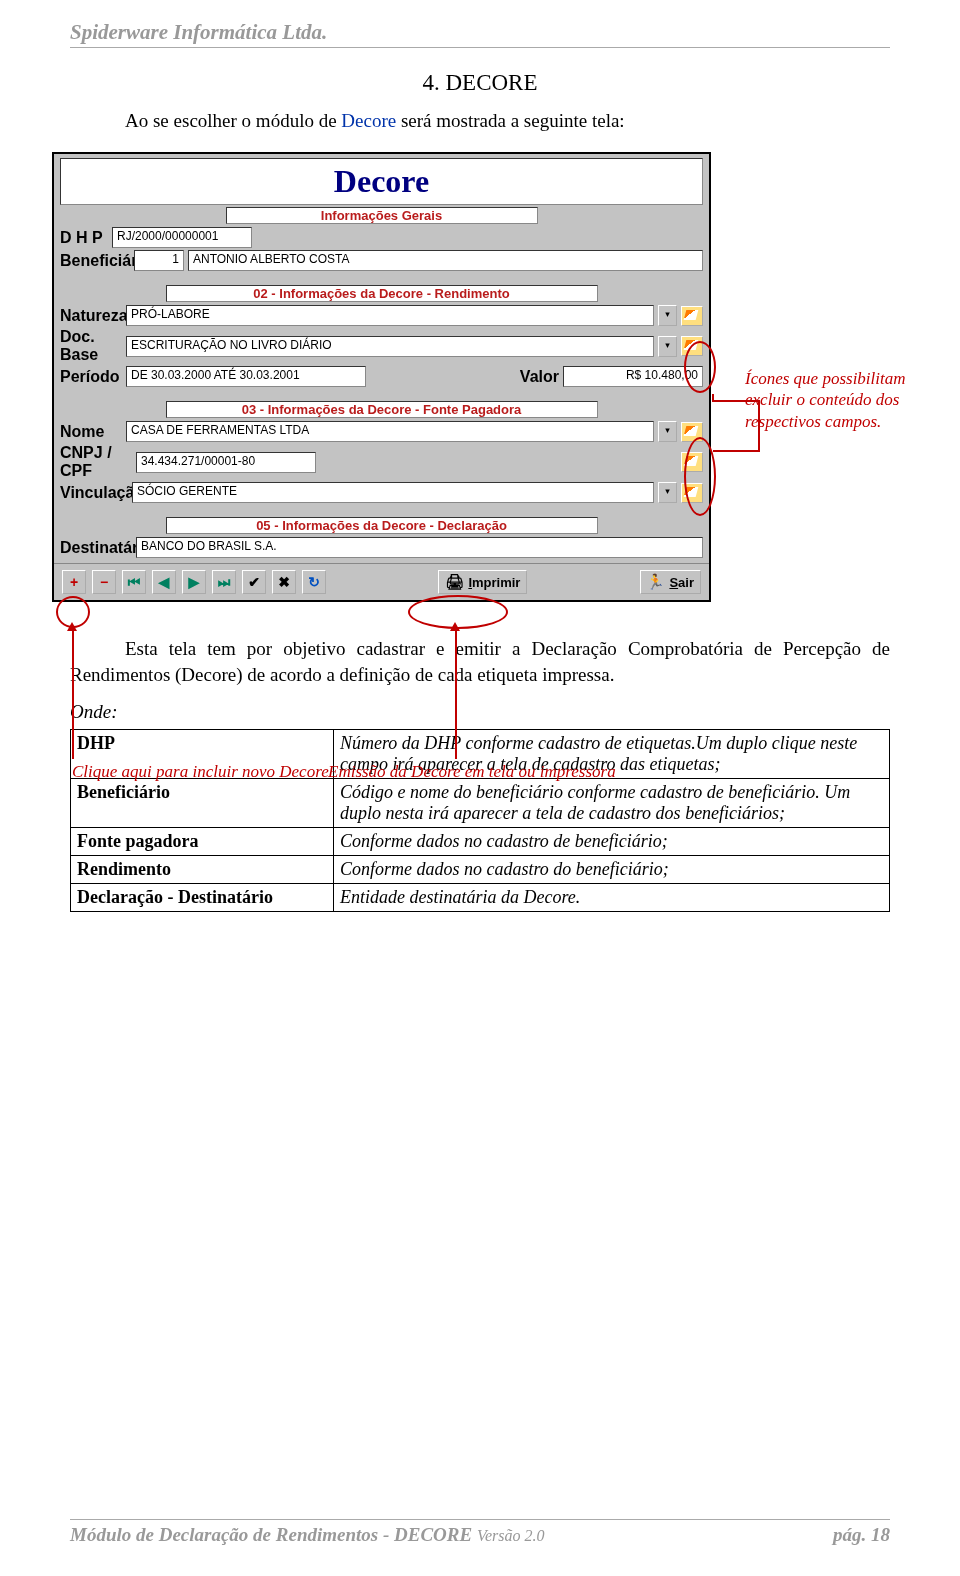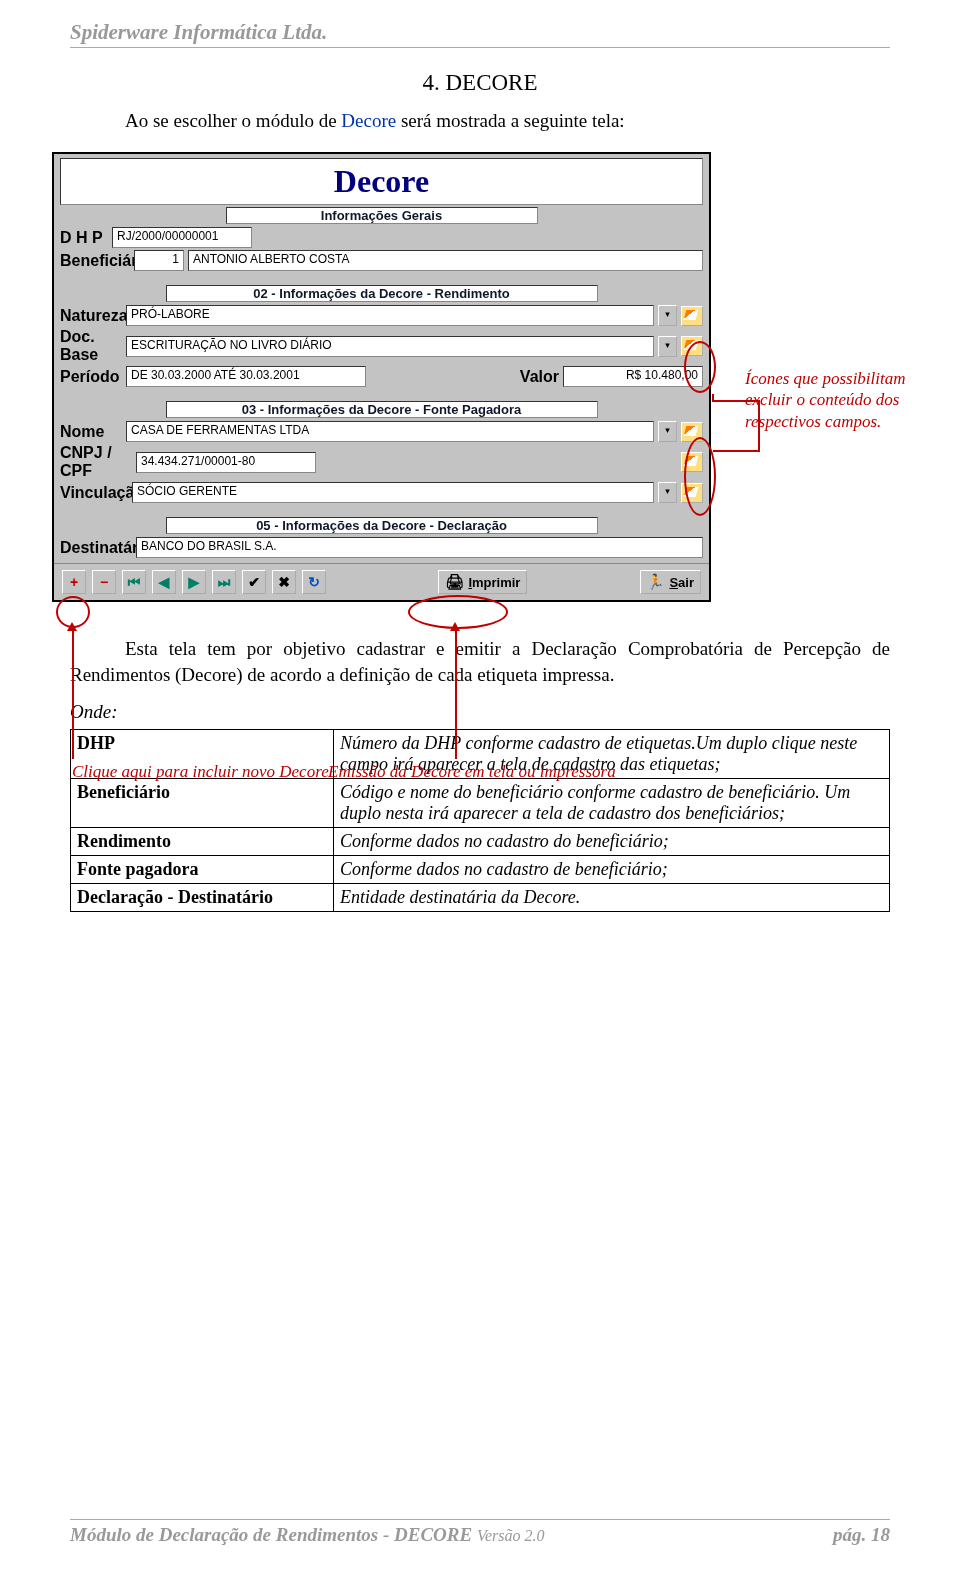--- a/index.html
+++ b/index.html
@@ -67,21 +67,21 @@
     padding:4px 0;
     text-align:center;
     font-family:'Times New Roman',serif;
     font-size:32px;
     font-weight:bold;
     color:#000080;
   }
   .group-label {
     background:#fff;border:1px inset #888;margin:2px auto;
     text-align:center;font-weight:bold;font-size:13px;
-    color:#0f172a;width:auto;
+    color:#b91c1c;width:auto;
   }
   .group-label.small { width:310px; }
   .group-label.med { width:430px;margin-top:13px; }
   .row { display:flex;align-items:center;padding:1px 6px;gap:4px; }
   .lbl { font-weight:bold;font-size:16px; }
   .field { background:#fff;border:1px inset #888;height:17px;padding:1px 4px;font-size:12px;overflow:hidden;white-space:nowrap; }
   .dropbtn { width:17px;height:19px;background:#c3c3c3;border:1px outset #fff;font-size:9px;line-height:17px;text-align:center; }
   .eraser { width:20px;height:18px;background:#ffdf7f;border:1px outset #fff;position:relative; }
   .eraser::before{content:"";position:absolute;left:3px;top:3px;width:12px;height:10px;background:linear-gradient(135deg,#ff7a00 40%,#fff 40%);transform:skewX(-15deg);}
   .toolbar {
@@ -221,26 +221,26 @@
     <tbody>
         <tr>
           <td>DHP</td>
           <td><i>Número da DHP conforme cadastro de etiquetas.Um duplo clique neste campo irá aparecer a tela de cadastro das etiquetas;</i></td>
         </tr>
     <tr>
           <td>Beneficiário</td>
           <td><i>Código e nome do beneficiário conforme cadastro de beneficiário. Um duplo nesta irá aparecer a tela de cadastro dos beneficiários;</i></td>
         </tr>
     <tr>
+          <td>Fonte pagadora</td>
+          <td><i>Conforme dados no cadastro de beneficiário;</i></td>
+        </tr>
+    <tr>
           <td>Rendimento</td>
           <td><i>Conforme dados no cadastro do beneficiário;</i></td>
-        </tr>
-    <tr>
-          <td>Fonte pagadora</td>
-          <td><i>Conforme dados no cadastro de beneficiário;</i></td>
         </tr>
     <tr>
           <td>Declaração - Destinatário</td>
           <td><i>Entidade destinatária da Decore.</i></td>
         </tr>
   </tbody>
     </table>
 </div>
 
 <div class="callout-red callout-right">Ícones que possibilitam excluir o conteúdo dos respectivos campos.</div>

